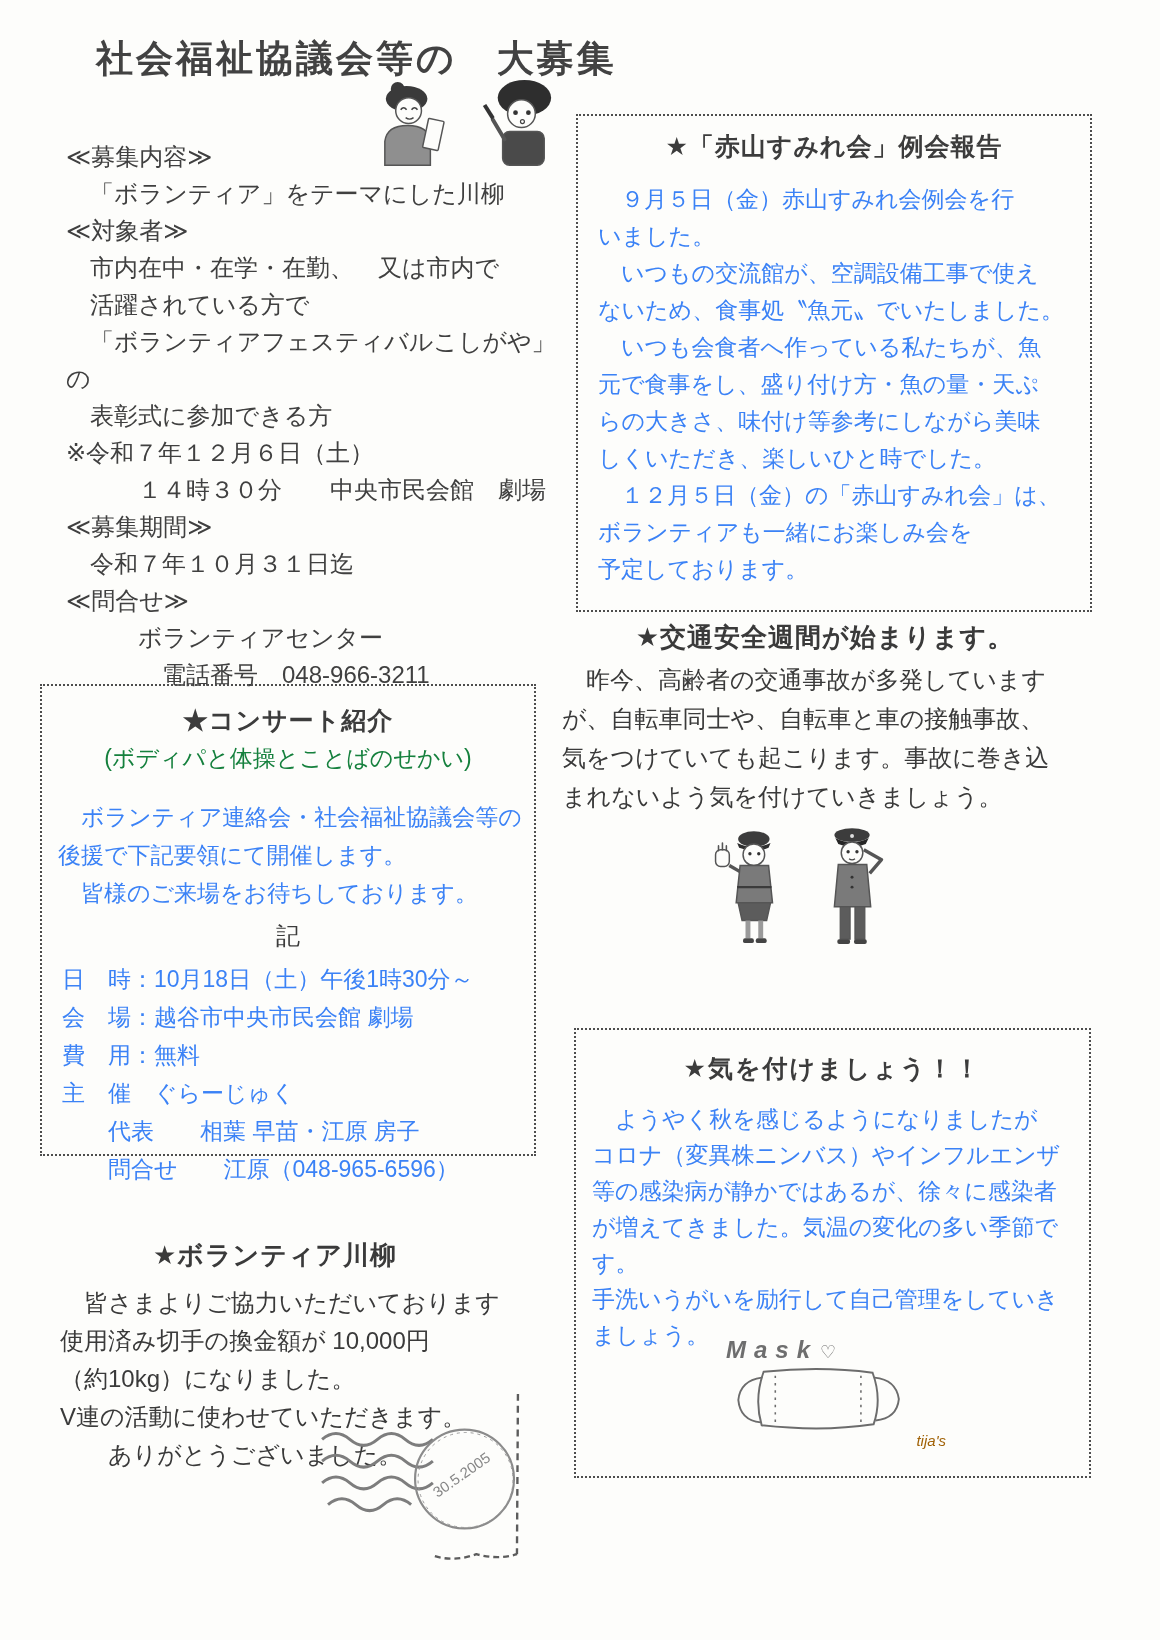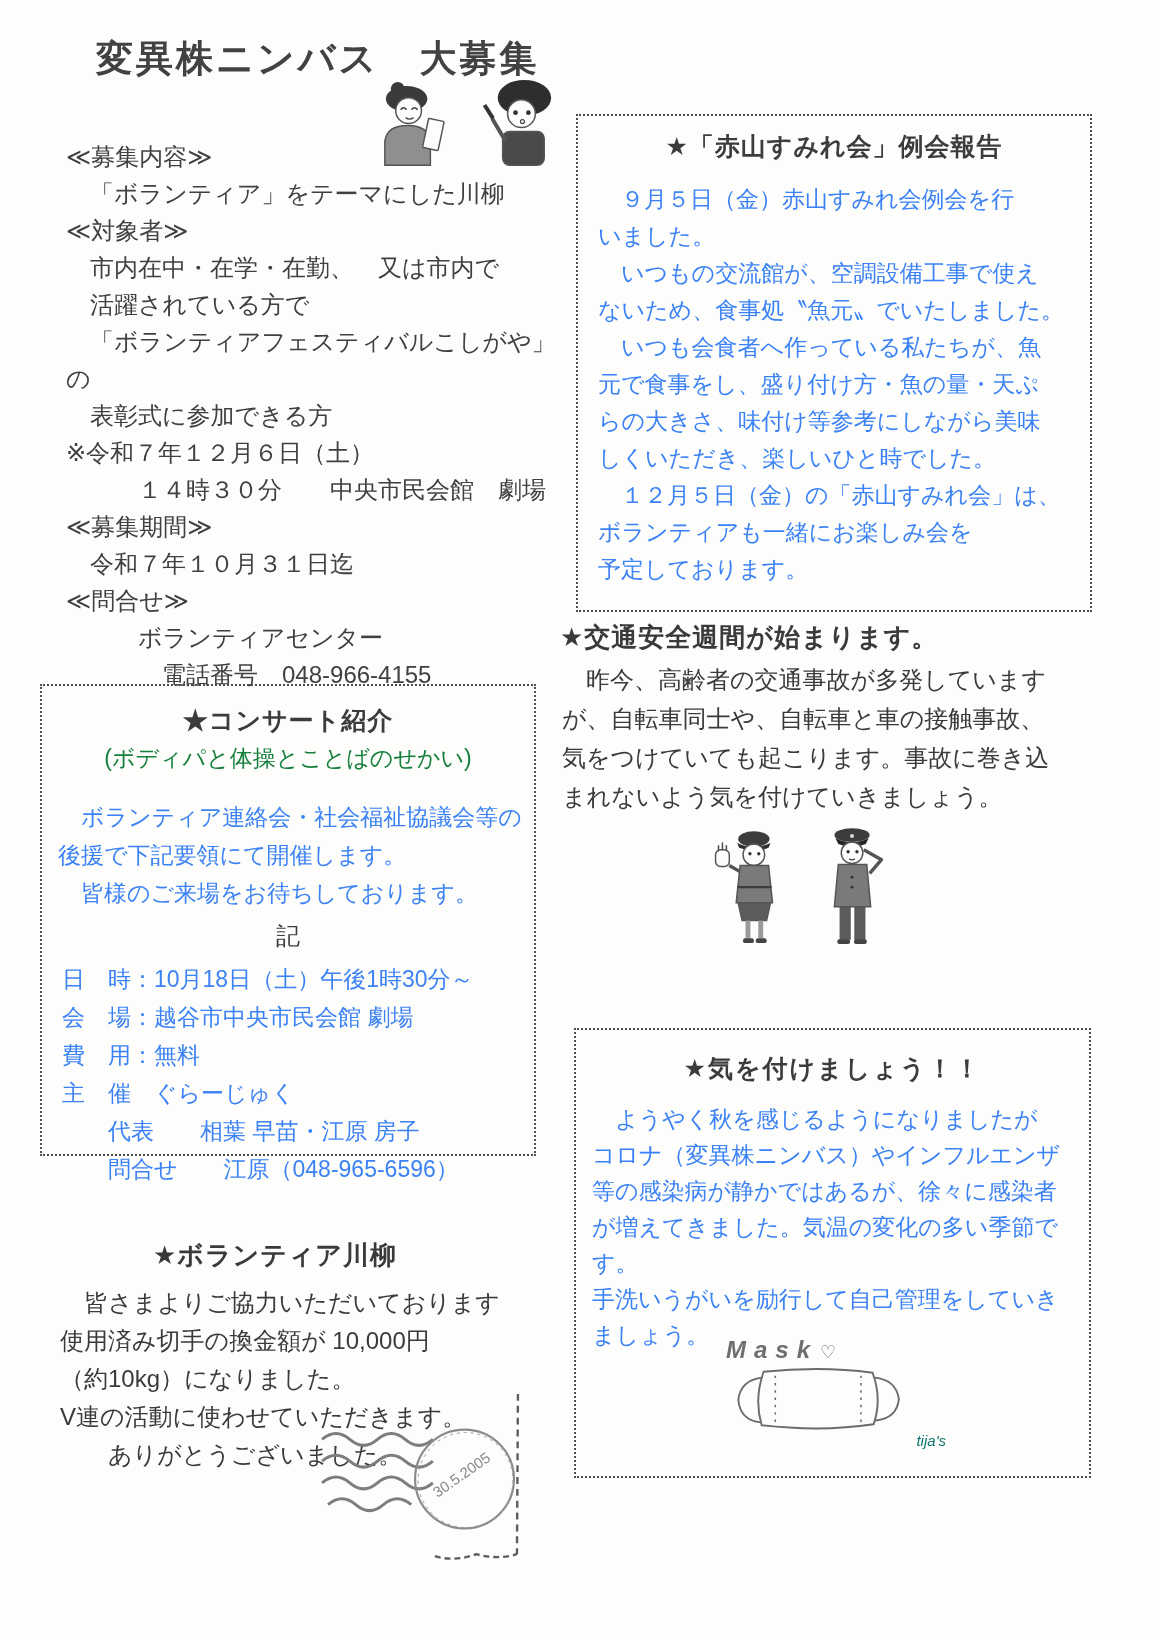--- a/index.html
+++ b/index.html
@@ -33,21 +33,21 @@
     letter-spacing:1px;
   }
   .box-body{
     font-size:23px;line-height:37px;color:#3b82f6;
   }
   
   .sumire-box{left:576px;top:114px;width:516px;height:498px;}
   .sumire-heading{margin:14px 10px 0 10px;}
   .sumire-body{margin:18px 14px 0 20px;}
   
-  .traffic-heading{left:560px;top:620px;width:530px;text-align:left;font-size:26px;font-weight:600;letter-spacing:1px;}
+  .traffic-heading{left:560px;top:620px;width:530px;text-align:center;font-size:26px;font-weight:600;letter-spacing:1px;}
   .traffic-body{left:562px;top:660px;width:510px;font-size:24px;line-height:39px;}
   .police-illo{left:692px;top:824px;}
   
   .concert-box{left:40px;top:684px;width:496px;height:472px;}
   .concert-heading{margin-top:18px;font-family:Liberation Serif, serif;}
   .concert-subtitle{text-align:center;font-size:23px;margin-top:6px;color:#15803d;}
   .concert-intro{margin:24px 10px 0 16px;line-height:38px;}
   .concert-note{ text-align:center;font-size:24px;margin-top:8px;color:#3c3c3c;}
   .concert-details{margin:8px 6px 0 20px;line-height:38px;}
   
@@ -58,30 +58,30 @@
   .caution-box{left:574px;top:1028px;width:517px;height:450px;}
   .caution-heading{margin-top:22px;letter-spacing:2px;}
   .caution-body{margin:16px 12px 8px 16px;line-height:36px;}
   .mask-wrap{position:absolute;left:150px;top:306px;width:260px;}
   .mask-caption{
     font-size:24px;color:#6e6e6e;font-weight:600;letter-spacing:8px;
     font-style:italic;
   }
   .mask-heart{font-size:18px;color:#6e6e6e;margin-left:2px;font-style:normal;}
   .mask-signature{
-    text-align:right;font-size:15px;color:#0f766e;font-style:italic;margin-top:-4px;padding-right:40px;
+    text-align:right;font-size:15px;color:#a16207;font-style:italic;margin-top:-4px;padding-right:40px;
   }
   .illo svg{display:block;}
 </style>
 </head>
 <body>
 
 <div class="page">
 
-  <div class="abs page-title">変異株ニンバス　大募集</div>
+  <div class="abs page-title">社会福祉協議会等の　大募集</div>
 
   <div class="abs illo" style="left:368px;top:78px;">
     <svg width="198" height="102" viewBox="0 0 200 103">
 
       <circle cx="30" cy="11" r="7" fill="#3a3a3a"></circle>
       <ellipse cx="39" cy="21" rx="21" ry="13" fill="#3a3a3a"></ellipse>
       <circle cx="41" cy="33" r="13" fill="#fdfdfb" stroke="#555" stroke-width="1.5"></circle>
       <path d="M33,32 q3,-4 6,0 M44,32 q3,-4 6,0" fill="none" stroke="#444" stroke-width="1.6"></path>
       <path d="M38,40 q4,3 8,0" fill="none" stroke="#444" stroke-width="1.4"></path>
       <path d="M17,88 l0,-24 q2,-16 23,-16 q21,0 23,16 l0,24 z" fill="#8f8f8f" stroke="#555" stroke-width="1.5"></path>
@@ -104,21 +104,21 @@
 　市内在中・在学・在勤、　又は市内で
 　活躍されている方で
 　「ボランティアフェスティバルこしがや」の
 　表彰式に参加できる方
 ※令和７年１２月６日（土）
 　　　１４時３０分　　中央市民会館　劇場
 ≪募集期間≫
 　令和７年１０月３１日迄
 ≪問合せ≫
 　　　ボランティアセンター
-　　　　電話番号　048-966-4155</div>
+　　　　電話番号　048-966-3211</div>
 
   <div class="abs dotted-box sumire-box">
     <div class="box-heading sumire-heading">★「赤山すみれ会」例会報告</div>
     <div class="box-body pre sumire-body">　９月５日（金）赤山すみれ会例会を行
 いました。
 　いつもの交流館が、空調設備工事で使え
 ないため、食事処〝魚元〟でいたしました。
 　いつも会食者へ作っている私たちが、魚
 元で食事をし、盛り付け方・魚の量・天ぷ
 らの大きさ、味付け等参考にしながら美味

